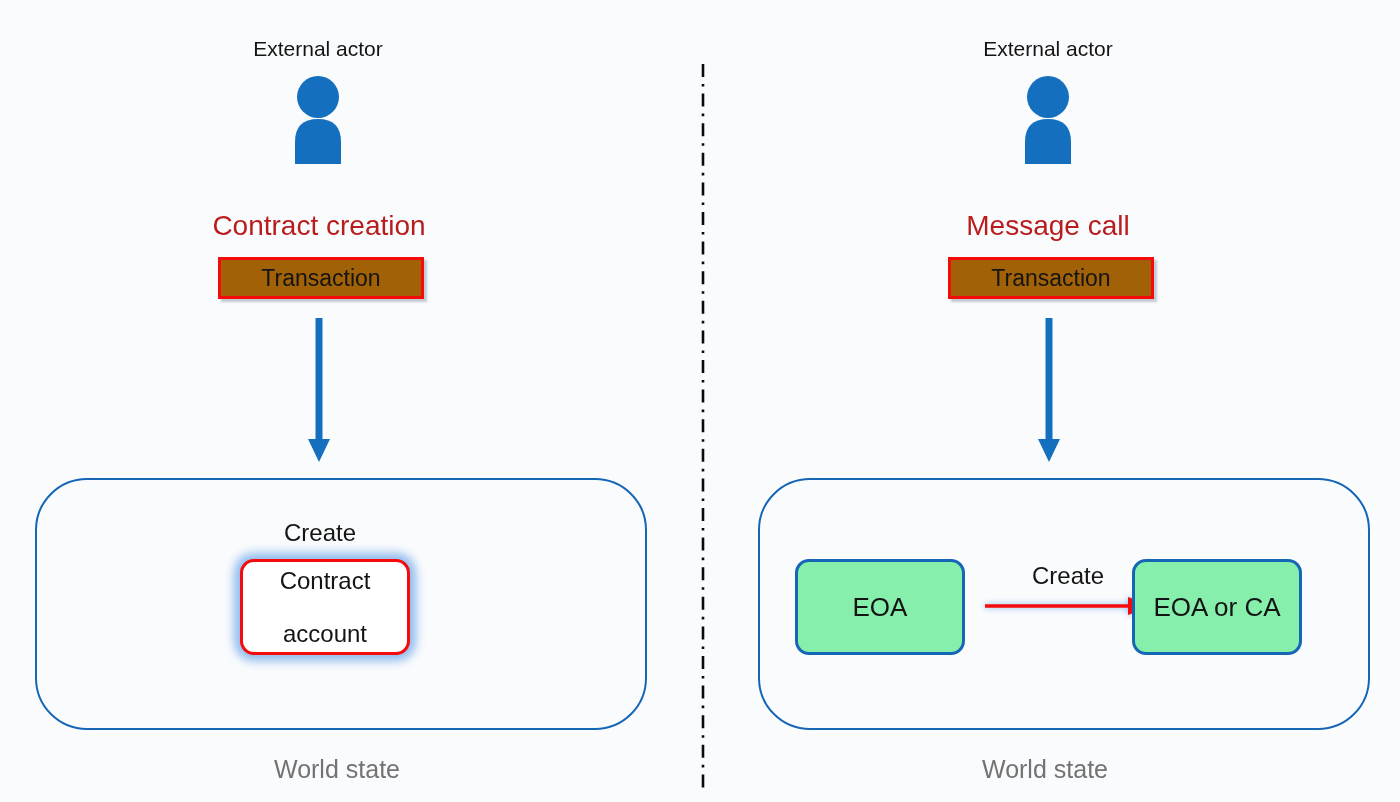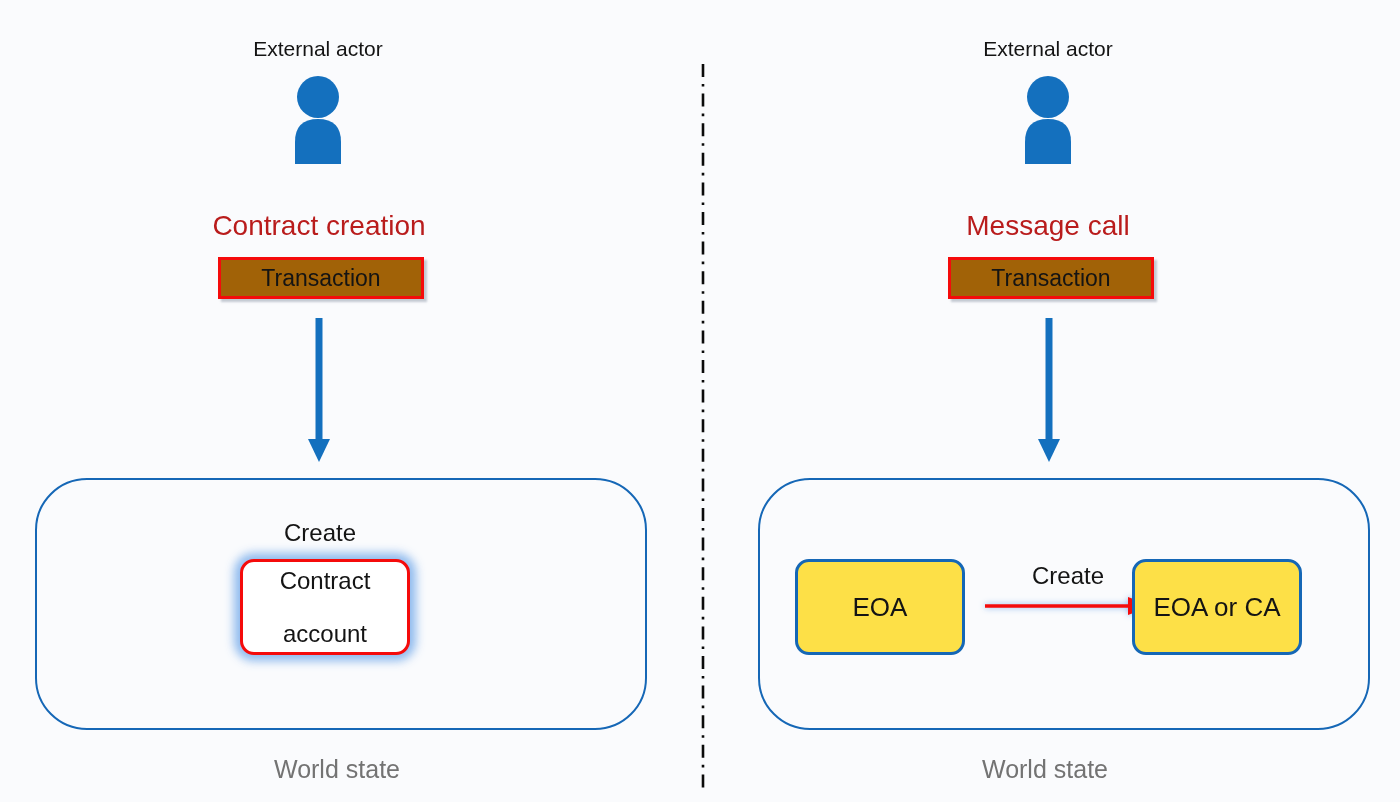--- a/index.html
+++ b/index.html
@@ -76,21 +76,21 @@
     flex-direction: column;
     align-items: center;
     justify-content: space-between;
     font-size: 24px;
     line-height: 37px;
   }
   .eoa-box {
     top: 559px;
     width: 164px;
     height: 90px;
-    background: #fde047;
+    background: #86efac;
     border: 3px solid #1567b6;
     border-radius: 14px;
     display: flex;
     align-items: center;
     justify-content: center;
     font-size: 26px;
   }
   .create-label {
     width: 300px;
     top: 519px;

